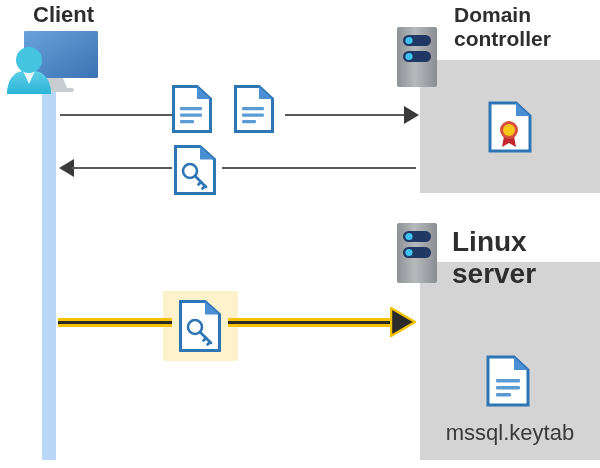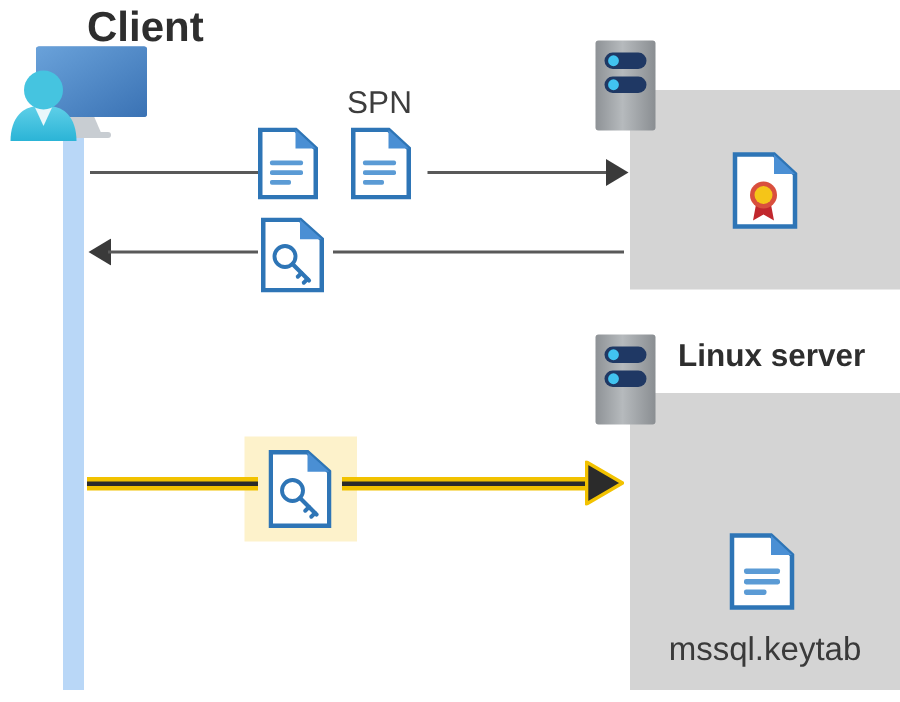--- a/index.html
+++ b/index.html
@@ -64,21 +64,21 @@
     background: #2b2b2b;
   }
 </style>
 </head>
 <body>
 
 <div id="diagram">
 
   <div class="abs lifeline" style="left:42px; top:72px; width:14px; height:388px;"></div>
 
-  <div class="abs title-bold" style="left:33px; top:2px; font-size:28px;margin-left:25px;">Client</div>
+  <div class="abs title-bold" style="left:33px; top:2px; font-size:22px;">Client</div>
 
   <div class="abs" style="left:6px; top:28px; width:96px; height:68px;">
     <svg width="96" height="68" viewBox="0 0 96 68">
 
       <path d="M42 48 L56 48 L62 62 L36 62 Z" fill="#c8cdd2"></path>
       <rect x="30" y="60" width="38" height="4" rx="2" fill="#c8cdd2"></rect>
 
       <rect x="18" y="3" width="74" height="47" rx="2" fill="#4a86c8"></rect>
       <rect x="18" y="3" width="74" height="47" rx="2" fill="url(#scr)"></rect>
       <defs>
@@ -112,20 +112,22 @@
         </linearGradient>
       </defs>
       <rect x="1" y="1" width="40" height="60" rx="2" fill="url(#srv1)"></rect>
       <rect x="7" y="9" width="28" height="11" rx="5.5" fill="#1f3864"></rect>
       <circle cx="13" cy="14.5" r="3.6" fill="#41c3f0"></circle>
       <rect x="7" y="25" width="28" height="11" rx="5.5" fill="#1f3864"></rect>
       <circle cx="13" cy="30.5" r="3.6" fill="#41c3f0"></circle>
     </svg>
   </div>
 
+  <div class="abs title-bold" style="left:454px; top:3px; font-size:21px;">Domain
+controller</div>
 
   <div class="abs" style="left:488px; top:101px; width:44px; height:52px;">
     <svg width="44" height="52" viewBox="0 0 44 52">
       <path d="M2 2 H28 L42 15 V50 H2 Z" fill="#ffffff" stroke="#2e75b6" stroke-width="3"></path>
       <path d="M28 2 L42 15 H28 Z" fill="#4a8fd4"></path>
 
       <path d="M17 30 L14 46 L21 42 L28 46 L25 30 Z" fill="#c1272d"></path>
       <circle cx="21" cy="29" r="9" fill="#d94f3d"></circle>
       <circle cx="21" cy="29" r="6" fill="#f5c518"></circle>
     </svg>
@@ -143,21 +145,21 @@
         </linearGradient>
       </defs>
       <rect x="1" y="1" width="40" height="60" rx="2" fill="url(#srv2)"></rect>
       <rect x="7" y="9" width="28" height="11" rx="5.5" fill="#1f3864"></rect>
       <circle cx="13" cy="14.5" r="3.6" fill="#41c3f0"></circle>
       <rect x="7" y="25" width="28" height="11" rx="5.5" fill="#1f3864"></rect>
       <circle cx="13" cy="30.5" r="3.6" fill="#41c3f0"></circle>
     </svg>
   </div>
 
-  <div class="abs title-bold" style="left:452px; top:226px; font-size:21px;">Linux server</div>
+  <div class="abs title-bold" style="left:452px; top:226px; font-size:28px;">Linux server</div>
 
 
   <div class="abs" style="left:486px; top:355px; width:44px; height:52px;">
     <svg width="44" height="52" viewBox="0 0 44 52">
       <path d="M2 2 H28 L42 15 V50 H2 Z" fill="#ffffff" stroke="#2e75b6" stroke-width="3"></path>
       <path d="M28 2 L42 15 H28 Z" fill="#4a8fd4"></path>
       <rect x="10" y="24" width="24" height="3.6" rx="1.4" fill="#5b9bd5"></rect>
       <rect x="10" y="31" width="24" height="3.6" rx="1.4" fill="#5b9bd5"></rect>
       <rect x="10" y="38" width="15" height="3.6" rx="1.4" fill="#5b9bd5"></rect>
     </svg>
@@ -176,21 +178,20 @@
   <div class="abs" style="left:172px; top:85px; width:40px; height:48px;">
     <svg width="40" height="48" viewBox="0 0 40 48">
       <path d="M1.5 1.5 H25 L38.5 14 V46.5 H1.5 Z" fill="#ffffff" stroke="#2e75b6" stroke-width="3"></path>
       <path d="M25 1.5 L38.5 14 H25 Z" fill="#4a8fd4"></path>
       <rect x="8" y="22" width="22" height="3.2" rx="1.2" fill="#5b9bd5"></rect>
       <rect x="8" y="28.5" width="22" height="3.2" rx="1.2" fill="#5b9bd5"></rect>
       <rect x="8" y="35" width="14" height="3.2" rx="1.2" fill="#5b9bd5"></rect>
     </svg>
   </div>
 
-  <div class="abs doc-caption" style="left:228px; top:57px; width:50px;">SPN</div>
   <div class="abs" style="left:234px; top:85px; width:40px; height:48px;">
     <svg width="40" height="48" viewBox="0 0 40 48">
       <path d="M1.5 1.5 H25 L38.5 14 V46.5 H1.5 Z" fill="#ffffff" stroke="#2e75b6" stroke-width="3"></path>
       <path d="M25 1.5 L38.5 14 H25 Z" fill="#4a8fd4"></path>
       <rect x="8" y="22" width="22" height="3.2" rx="1.2" fill="#5b9bd5"></rect>
       <rect x="8" y="28.5" width="22" height="3.2" rx="1.2" fill="#5b9bd5"></rect>
       <rect x="8" y="35" width="14" height="3.2" rx="1.2" fill="#5b9bd5"></rect>
     </svg>
   </div>
 

